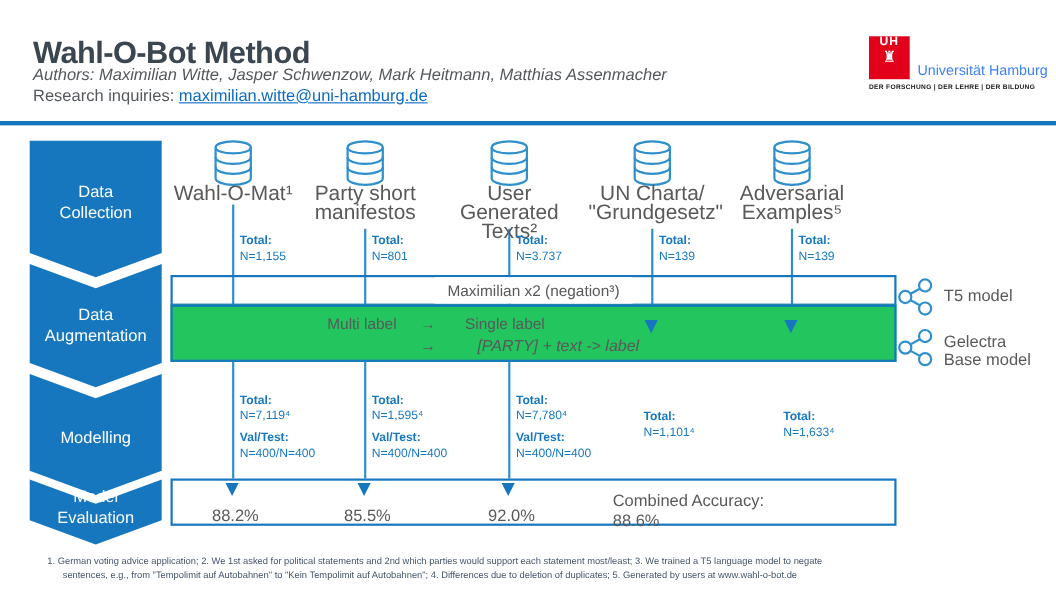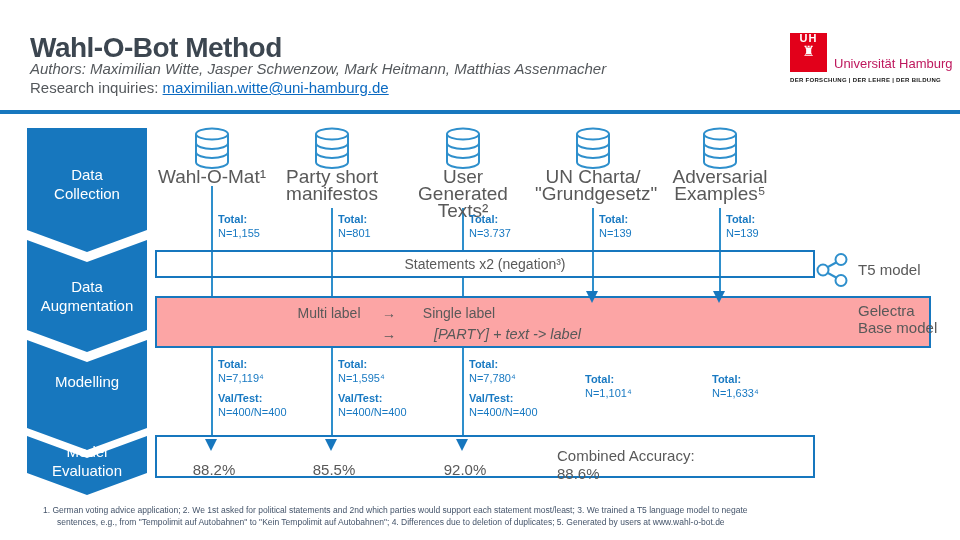--- a/index.html
+++ b/index.html
@@ -11,38 +11,38 @@
   .title{left:30px;top:32px;font-size:28px;font-weight:bold;color:#3c4650;letter-spacing:-0.5px;}
   .authors{left:30px;top:60px;font-size:15px;font-style:italic;color:#54585c;}
   .inquiries{left:30px;top:79px;font-size:15px;color:#54585c;}
   .email{color:#0b6ac2;text-decoration:underline;}
   .divider{left:0;top:110px;width:960px;height:4px;background:#1777be;}
   
   .logo-box{left:790px;top:33px;width:37px;height:39px;background:#e2001a;color:#fff;
             display:flex;flex-direction:column;align-items:center;justify-content:flex-start;}
   .logo-uh{font-size:11px;font-weight:bold;letter-spacing:1px;line-height:11px;}
   .logo-tower{font-size:14px;line-height:15px;}
-  .logo-name{left:834px;top:56px;font-size:13px;color:#be185d;}
+  .logo-name{left:834px;top:56px;font-size:13px;color:#3b82f6;}
   .logo-tagline{left:790px;top:77px;font-size:6px;font-weight:bold;color:#151515;
                 letter-spacing:0.3px;white-space:nowrap;}
   
   .stage-label{width:120px;left:27px;text-align:center;color:#ffffff;font-size:15px;line-height:19px;}
   
   .vline{width:2px;background:#2e8fcc;z-index:1;}
   .arrowhead{width:0;height:0;border-left:6px solid transparent;border-right:6px solid transparent;
              border-top:12px solid #1777be;z-index:3;}
   .dbicon{z-index:2;}
   .col-label{top:168px;width:116px;text-align:center;font-size:19px;line-height:17px;color:#595959;z-index:2;}
   .tot{font-size:11px;line-height:14px;color:#1879c2;z-index:2;}
   .tot b{font-weight:bold;}
   .bluebox{border:2px solid #1777be;z-index:2;box-sizing:border-box;}
   .box1{left:155px;top:250px;width:660px;height:28px;background:transparent;text-align:center;}
   .box1 span{display:inline-block;background:#ffffff;padding:0 12px;line-height:24px;
              font-size:14px;color:#595959;}
-  .box2{left:155px;top:296px;width:776px;height:52px;background:#fca5a5;}
+  .box2{left:155px;top:277px;width:660px;height:52px;background:#22c55e;}
   .box2 .r1{top:5px;font-size:14px;color:#595959;line-height:20px;}
   .box2 .r2{top:26px;font-size:14.5px;color:#595959;font-style:italic;line-height:20px;}
   .ctr{transform:translateX(-50%);}
   .box3{left:155px;top:435px;width:660px;height:43px;background:#ffffff;}
   .pct{top:24px;width:90px;text-align:center;font-size:15px;color:#595959;}
   .combined{left:400px;top:10px;width:190px;text-align:left;font-size:15px;line-height:18px;color:#595959;}
   .model-label{font-size:15px;line-height:17px;color:#595959;z-index:2;}
   
   .footnotes{left:43px;top:505px;width:890px;font-size:8.5px;line-height:11.5px;color:#44546a;}
   .footnotes .l2{padding-left:14px;}
@@ -65,21 +65,21 @@
 <svg class="abs" style="left:20px;top:124px;" width="130" height="380">
   <polygon points="7,4 127,4 127,106 67,128 7,106" fill="#1777be"></polygon>
   <polygon points="7,116 67,138 127,116 127,206 67,228 7,206" fill="#1777be"></polygon>
   <polygon points="7,216 67,238 127,216 127,304 67,326 7,304" fill="#1777be"></polygon>
   <polygon points="7,312 67,334 127,312 127,349 67,371 7,349" fill="#1777be"></polygon>
 </svg>
 <div class="abs stage-label pre" style="top:165px;">Data
 Collection</div>
 <div class="abs stage-label pre" style="top:277px;">Data
 Augmentation</div>
-<div class="abs stage-label pre" style="top:372px;">Modelling</div>
+<div class="abs stage-label pre" style="top:389px;">Modelling</div>
 <div class="abs stage-label pre" style="top:442px;">Model
 Evaluation</div>
 
 <svg class="abs dbicon" style="left:193px;top:127px;" width="38" height="42">
     <g fill="none" stroke="#2e8fcc" stroke-width="2">
       <path d="M3 7 v28 a16 6 0 0 0 32 0 v-28"></path>
       <ellipse cx="19" cy="7" rx="16" ry="5.5"></ellipse>
       <path d="M3 16 a16 6 0 0 0 32 0"></path>
       <path d="M3 25 a16 6 0 0 0 32 0"></path>
     </g>
@@ -133,21 +133,21 @@
 <div class="abs vline" style="left:592px;top:208px;height:86px;"></div>
 <div class="abs vline" style="left:719px;top:208px;height:86px;"></div>
 
 <div class="abs tot" style="left:218px;top:212px;"><b>Total:</b><br><span>N=1,155</span></div>
 <div class="abs tot" style="left:338px;top:212px;"><b>Total:</b><br><span>N=801</span></div>
 <div class="abs tot" style="left:469px;top:212px;"><b>Total:</b><br><span>N=3.737</span></div>
 <div class="abs tot" style="left:599px;top:212px;"><b>Total:</b><br><span>N=139</span></div>
 <div class="abs tot" style="left:726px;top:212px;"><b>Total:</b><br><span>N=139</span></div>
 
 <div class="abs bluebox box1">
-  <span>Statements x2 (negation³)</span>
+  <span>Maximilian x2 (negation³)</span>
 </div>
 
 <div class="abs arrowhead" style="left:586px;top:291px;"></div>
 <div class="abs arrowhead" style="left:713px;top:291px;"></div>
 
 <div class="abs bluebox box2">
   <span class="abs r1 ctr" style="left:172px;">Multi label</span>
   <span class="abs r1 ctr" style="left:232px;">→</span>
   <span class="abs r1 ctr" style="left:302px;">Single label</span>
   <span class="abs r2 ctr" style="left:232px;">→</span>

